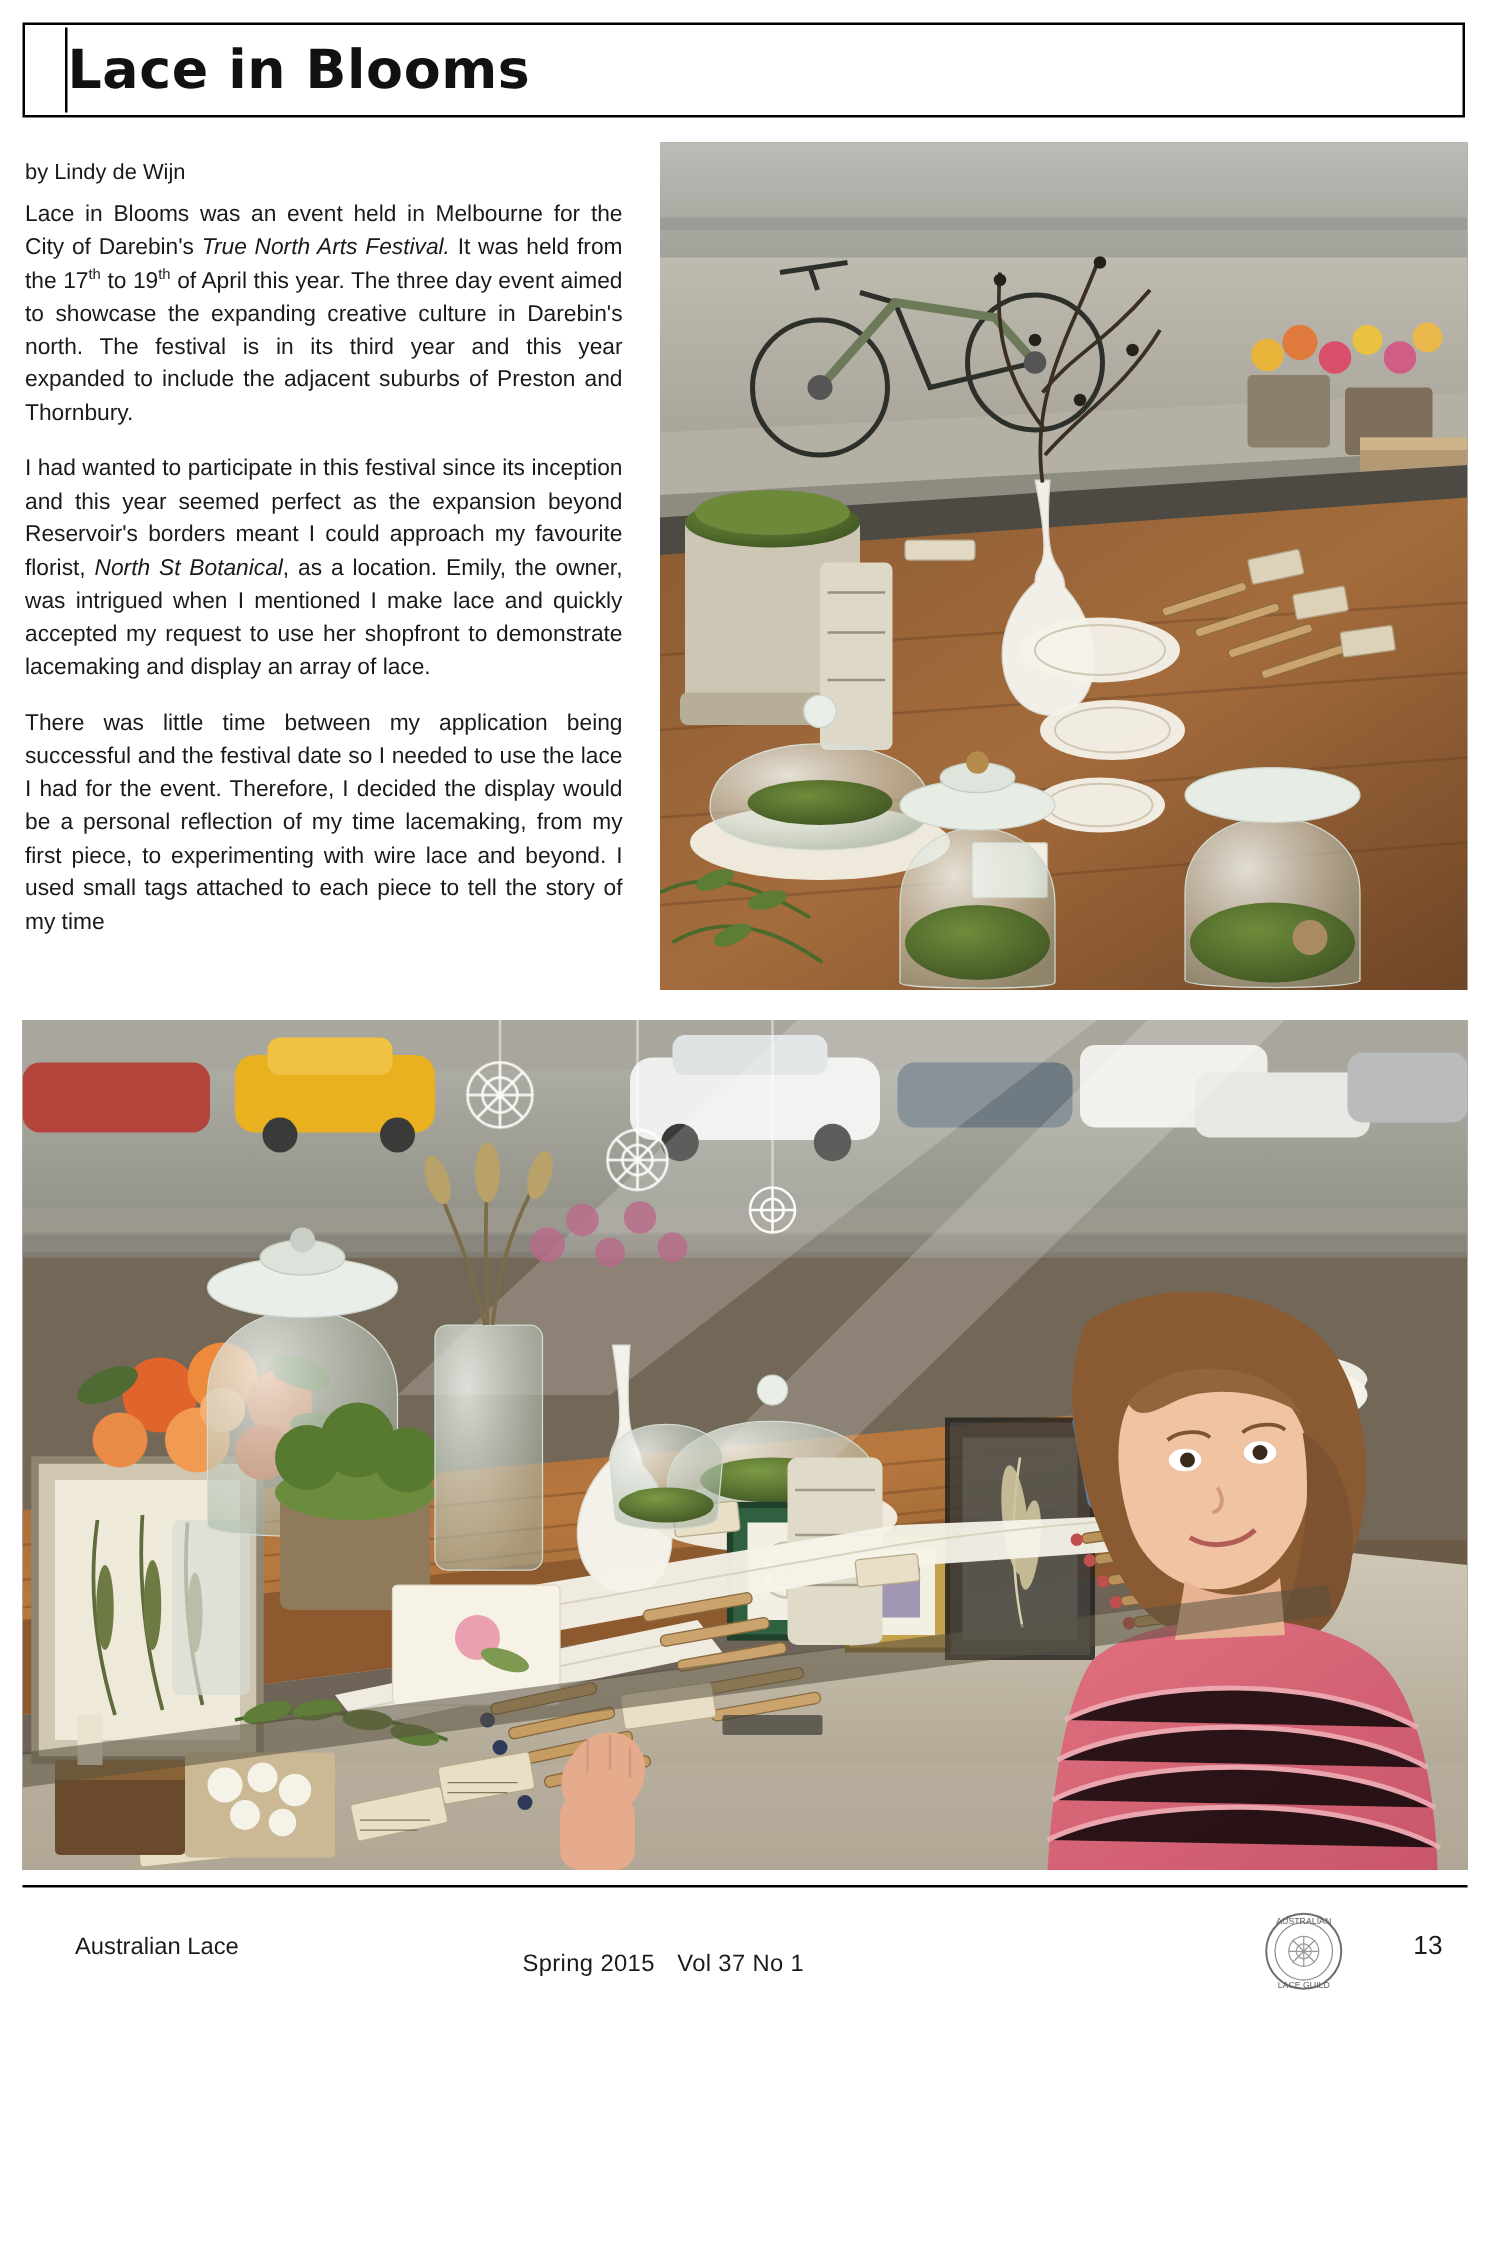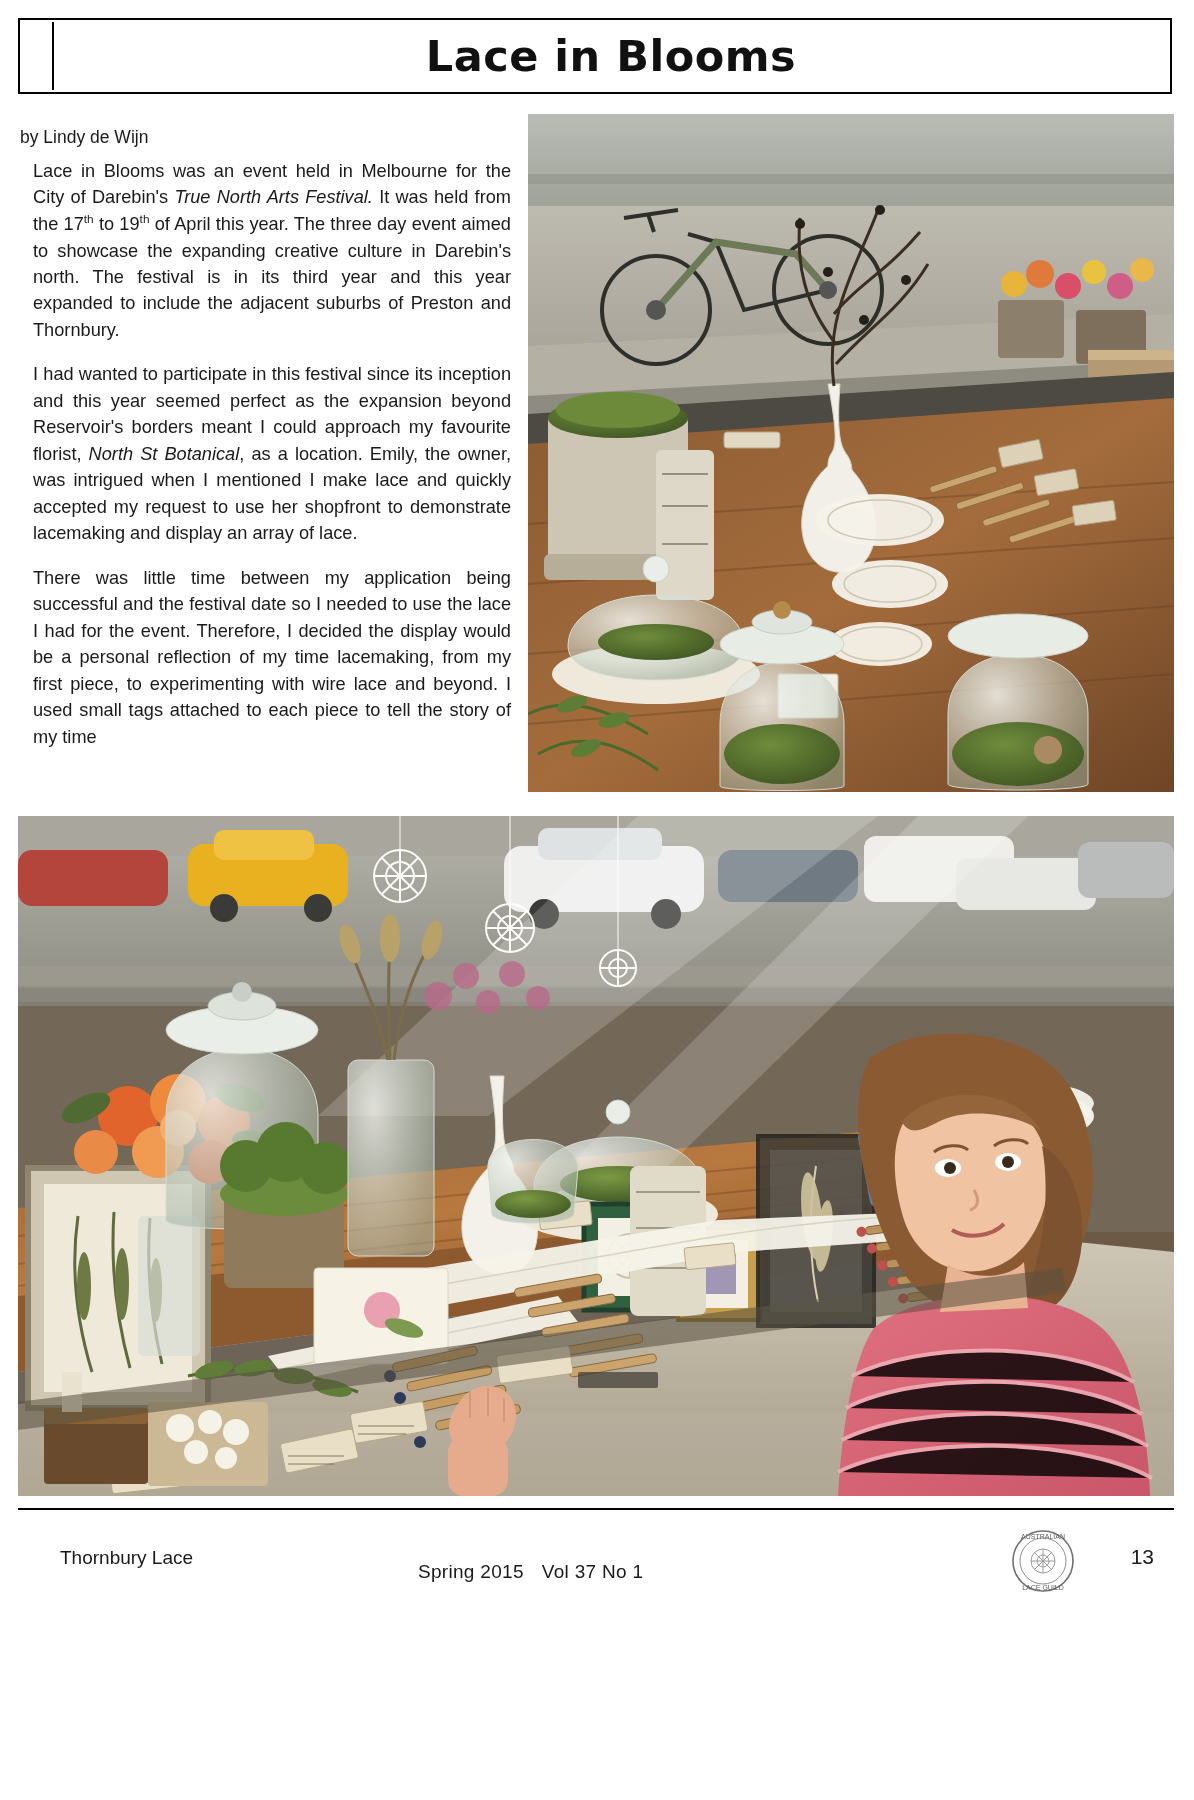--- a/index.html
+++ b/index.html
@@ -35,40 +35,39 @@
     bottom: 2px;
     border-left: 2px solid #000;
     box-sizing: border-box;
   }
   .title-text {
     position: absolute;
     left: 0;
     right: 0;
     top: 50%;
     transform: translateY(-50%);
-    text-align: center;
     font-size: 43px;
     font-weight: bold;
     letter-spacing: 0.5px;
     font-family: "DejaVu Sans", sans-serif;
   }
 
   
   .byline {
     position: absolute;
     left: 20px;
     top: 127px;
     font-size: 17.5px;
     color: #1a1a1a;
   }
 
   
   .col-text {
     position: absolute;
-    left: 33px;
+    left: 20px;
     top: 158px;
     width: 478px;
     font-size: 18.2px;
     line-height: 1.455;
     text-align: justify;
     color: #1a1a1a;
   }
   .col-text p {
     margin: 0 0 18px 0;
   }
@@ -679,21 +678,21 @@
         <path d="M930 448 C956 466, 992 462, 1006 446 L1010 492 L922 496 Z" fill="#e8b393"></path>
       </g>
 
       <polygon points="0,586 1044,452 1048,476 0,614" fill="#57503f" opacity="0.55"></polygon>
       <rect x="560" y="556" width="80" height="16" rx="2" fill="#3c3a33" opacity="0.7"></rect>
     </svg>
   </div>
 
   <div class="footer-rule"></div>
   <div class="footer">
-    <div class="footer-left">Thornbury Lace</div>
+    <div class="footer-left">Australian Lace</div>
     <div class="footer-center">
       <span>Spring 2015</span><span class="sep"></span><span>Vol 37 No 1</span>
     </div>
     <div class="logo">
       <svg viewBox="0 0 92 72">
         <circle cx="46" cy="36" r="30" fill="none" stroke="#6f6f6f" stroke-width="1.6"></circle>
         <circle cx="46" cy="36" r="23" fill="none" stroke="#8c8c8c" stroke-width="1"></circle>
         <g stroke="#9a9a9a" stroke-width="1" fill="none">
           <circle cx="46" cy="36" r="12"></circle>
           <circle cx="46" cy="36" r="6"></circle>

